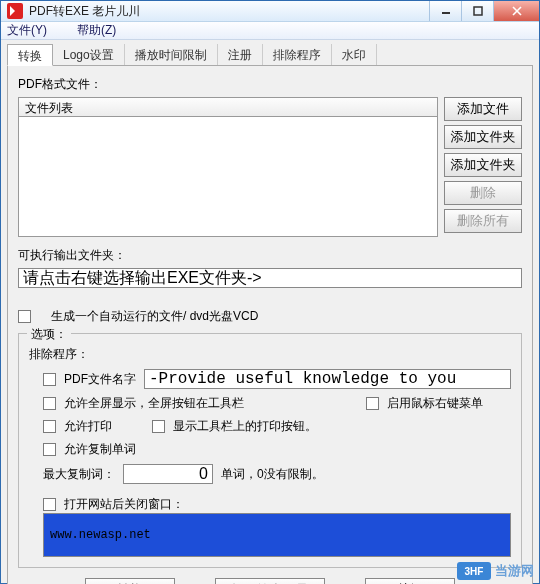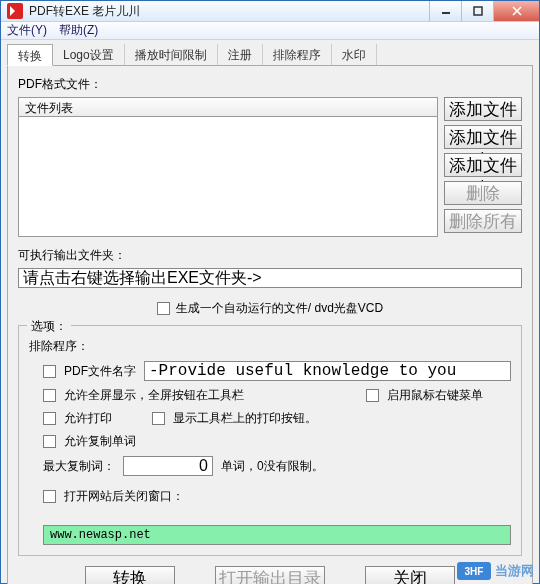--- a/index.html
+++ b/index.html
@@ -6,47 +6,47 @@
 body { font-family: "Microsoft YaHei", SimSun, Tahoma, sans-serif; font-size: 12px; background: #fff; }
 .window { width: 540px; height: 584px; border: 1px solid #2e6bb0; background: #f0f0f0; display: flex; flex-direction: column; }
 .titlebar { height: 28px; background: linear-gradient(#f9fcff,#dcebfa); display: flex; align-items: center; padding-left: 6px; border-bottom: 1px solid #bcd4ea; }
 .titlebar .icon { width: 16px; height: 16px; background: #d22; position: relative; margin-right: 6px; display:inline-block; border-radius:2px;}
 .titlebar .icon:before{content:"";position:absolute;left:3px;top:3px;width:0;height:0;border-left:5px solid #fff;border-top:5px solid transparent;border-bottom:5px solid transparent;}
 .titlebar .title { flex: 1; font-size: 12px; color: #222; }
 .winbtns { display: flex; height: 100%; }
 .winbtn { width: 32px; height: 20px; margin-top:0; border-left: 1px solid #a9c5e2; display:flex;align-items:center;justify-content:center;background:linear-gradient(#fdfeff,#dae9f8);}
 .winbtn svg { display:block; }
 .winbtn.close { width: 46px; background: linear-gradient(#f7b2a9,#d65b4c); }
-.menubar { height: 22px; background: linear-gradient(#fdfdff,#e9f0fb); display: flex; align-items: center; padding: 0 6px; gap: 12px; border-bottom: 1px solid #c9d6e8; color:#1a1a5a;}
+.menubar { height: 22px; background: linear-gradient(#fdfdff,#e9f0fb); display: flex; align-items: center; padding: 0 6px; gap: 30px; border-bottom: 1px solid #c9d6e8; color:#1a1a5a;}
 .client { flex: 1; padding: 4px 6px 6px 6px; display: flex; flex-direction: column; }
 .tabs { display: flex; height: 22px; border-bottom: 1px solid #aaa; }
 .tab { padding: 3px 10px 0 10px; font-size: 12px; color: #333; border-right: 1px solid #ccc; cursor:default;}
 .tab.active { background: #fff; border: 1px solid #aaa; border-bottom: 1px solid #fff; position: relative; top: 0; margin-bottom:-1px;}
 .tabpage { border: 1px solid #aaa; border-top:none; flex:1; padding: 8px 10px 10px 10px; background:#f0f0f0; display:flex; flex-direction:column;}
 .section-label { margin: 2px 0 4px 0; }
 .file-area { display:flex; gap:6px; }
 .file-list { flex:1; }
 .file-list-header { height:20px; border:1px solid #999; background:linear-gradient(#fdfdfd,#ececec); padding:2px 6px; font-size:12px;}
 .file-list-body { height:120px; border:1px solid #999; border-top:none; background:#fff;}
 .side-btns { width:78px; display:flex; flex-direction:column; gap:4px;}
-.btn { height:24px; border:1px solid #888; background:linear-gradient(#fdfdfd,#e3e3e3); font-size:17px; font-family:inherit; cursor:default;}
+.btn { height:24px; border:1px solid #888; background:linear-gradient(#fdfdfd,#e3e3e3); font-size:13px; font-family:inherit; cursor:default;}
 .btn.disabled { color:#9a9a9a; }
-.row { display:flex; align-items:center; gap:6px; margin-top:12px;justify-content:center;}
+.row { display:flex; align-items:center; gap:20px; margin-top:20px;}
 .textinput { height:20px; border:1px solid #888; background:#fff; padding:1px 4px; font-size:16px; font-family:inherit;}
 .checkbox { width:13px; height:13px; border:1px solid #7a7a7a; background:#fff; display:inline-block; flex:none;}
 .group { border:1px solid #bbb; margin-top:8px; padding:8px 10px 10px 10px; position:relative; flex:1; display:flex; flex-direction:column;}
 .group-title { position:absolute; top:-8px; left:8px; background:#f0f0f0; padding:0 4px; font-size:12px;}
 .inner-row { display:flex; align-items:center; gap:8px; margin-top:6px; }
 .inner-row.first { margin-top:4px;}
 .indent { margin-left:14px; }
 .spacer { flex:1; }
 .bottom-bar { display:flex; gap:40px; justify-content:center; padding:10px 0 6px 0;}
 .bottom-bar .btn { width:90px; height:24px;}
 .bottom-bar .btn.disabled { color:#9a9a9a;}
-.url-box { border:1px solid #888; background:#86efac; padding:2px 6px; font-family:"Courier New",monospace; font-size:12px; margin-top:20px; margin-left:14px;}
+.url-box { border:1px solid #888; background:#1d4ed8; padding:14px 6px; font-family:"Courier New",monospace; font-size:12px; margin-top:0; margin-left:14px;}
 .watermark { position:fixed; right:6px; bottom:4px; font-size:13px; color:#6aa0d8; font-weight:bold; display:flex; align-items:center; gap:4px;}
 .watermark .logo { width:34px; height:18px; background:#3b86d6; border-radius:3px; display:flex; align-items:center;justify-content:center;color:#fff;font-size:10px;font-family:Arial;}
 </style>
 </head>
 <body>
 
 <div class="window">
   <div class="titlebar">
     <span class="icon"></span>
     <span class="title">PDF转EXE   老片儿川</span>

